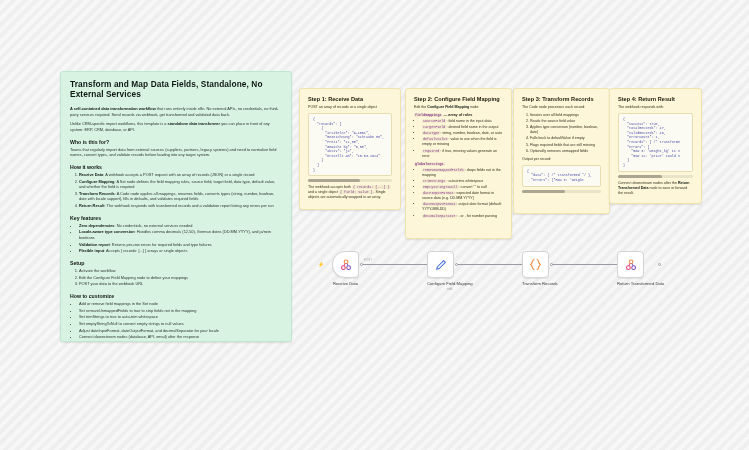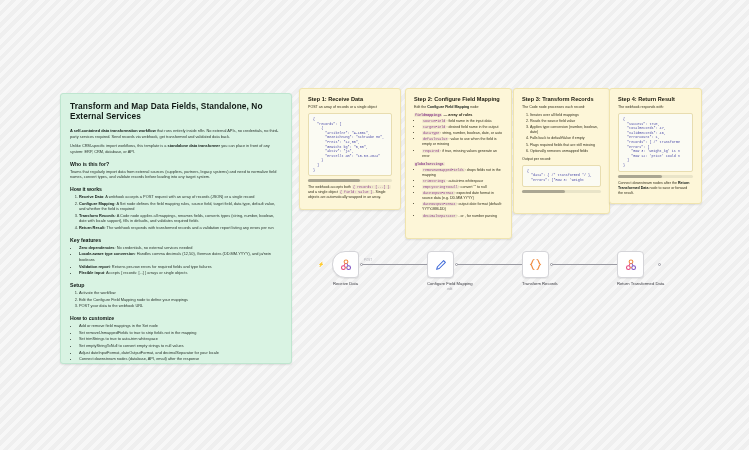--- a/index.html
+++ b/index.html
@@ -31,21 +31,21 @@
     color: #1e2a23;
   }
   .note-yellow {
     background: #fdf6d8;
     border: 1px solid #f0e4ae;
     color: #2a2616;
   }
   .note-inner { padding: 7px 8px; }
 
   
-  #main-note { left: 60px; top: 93px; width: 232px; height: 271px; }
+  #main-note { left: 60px; top: 71px; width: 232px; height: 271px; }
   #main-note .note-inner { padding: 8px 9px 6px 9px; }
 
   h1.title {
     font-size: 8.3px; font-weight: bold; letter-spacing: .1px;
     line-height: 1.2; margin-bottom: 6px; color: #101814;
   }
   h2.sub {
     font-size: 5.2px; font-weight: bold; margin: 6px 0 2px 0; color: #101814;
   }
   p.para {

